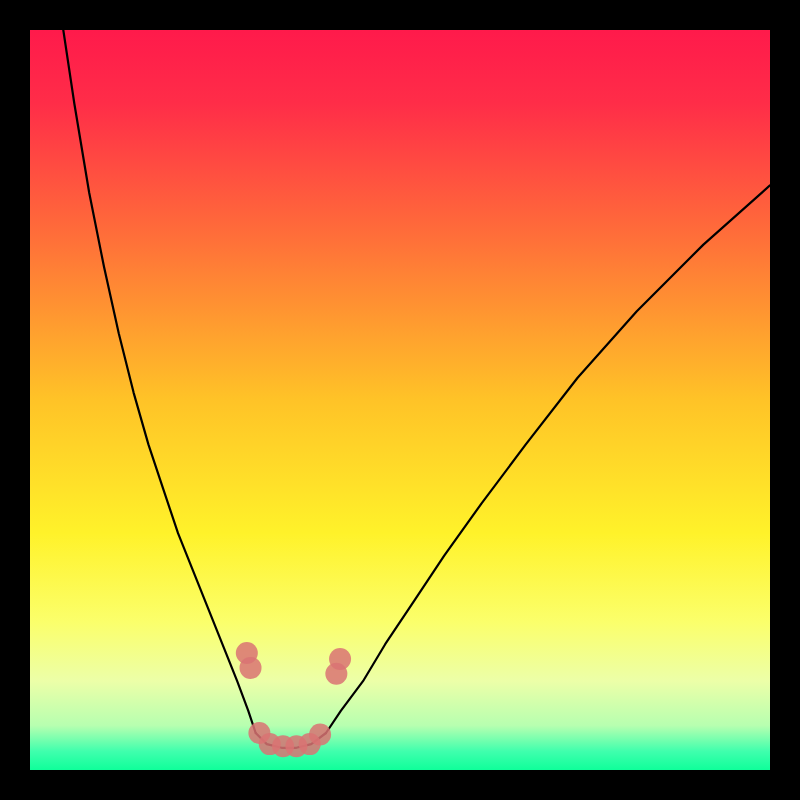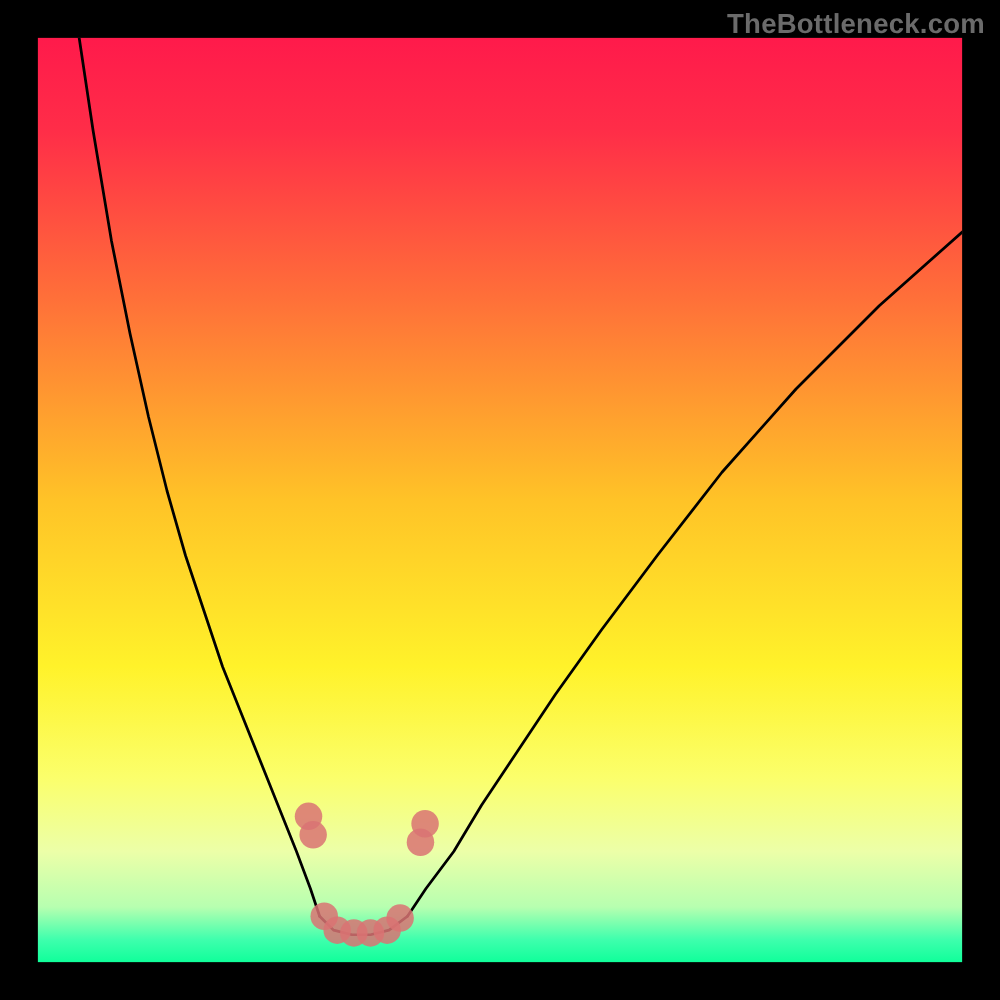--- a/index.html
+++ b/index.html
@@ -74,14 +74,13 @@
           <circle cx="239.76" cy="714.10" r="11" fill="#d97373" fill-opacity="0.85"></circle>
           <circle cx="253.08" cy="716.32" r="11" fill="#d97373" fill-opacity="0.85"></circle>
           <circle cx="266.40" cy="716.32" r="11" fill="#d97373" fill-opacity="0.85"></circle>
           <circle cx="279.72" cy="714.10" r="11" fill="#d97373" fill-opacity="0.85"></circle>
           <circle cx="290.08" cy="704.48" r="11" fill="#d97373" fill-opacity="0.85"></circle>
           <circle cx="306.36" cy="643.80" r="11" fill="#d97373" fill-opacity="0.85"></circle>
           <circle cx="310.06" cy="629.00" r="11" fill="#d97373" fill-opacity="0.85"></circle>
         </g>
     </svg>
   </div>
-  <div class="watermark">TheBottleneck.com</div>
 </div>
 
 </body></html>

